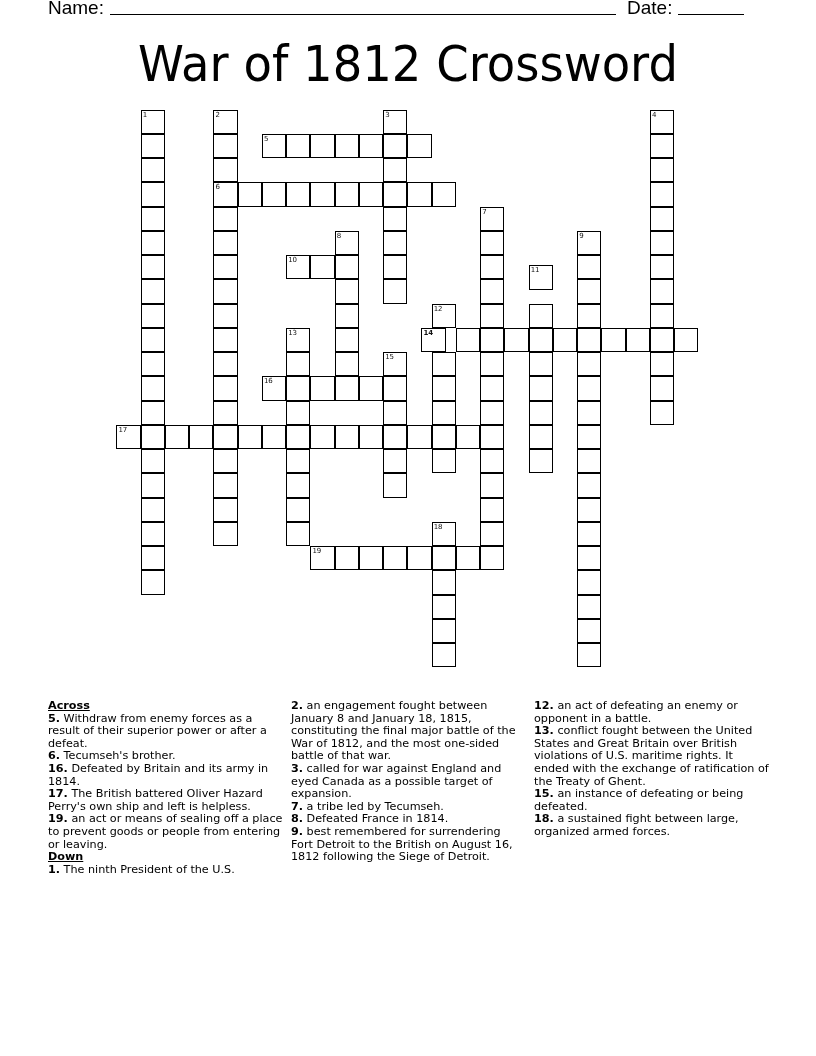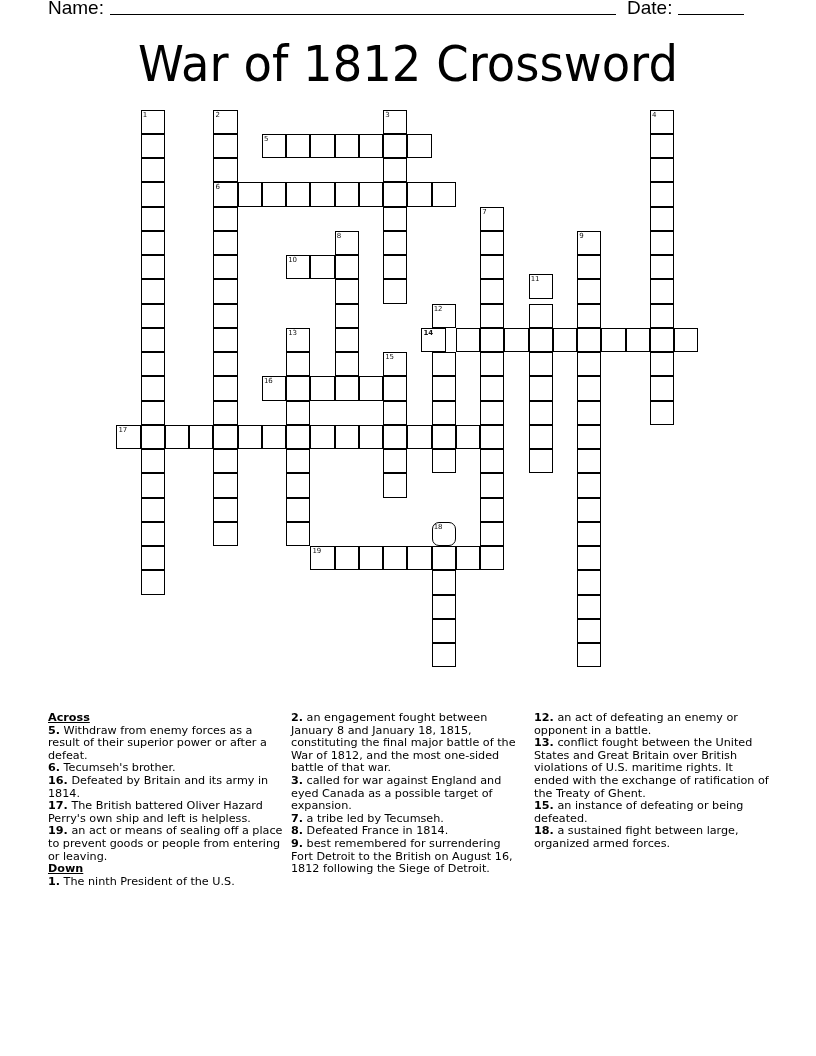--- a/index.html
+++ b/index.html
@@ -5,21 +5,21 @@
   html, body { margin: 0; padding: 0; background: #ffffff; }
   body { width: 816px; height: 1056px; position: relative; overflow: hidden; color: #000; }
   #name-line { position: absolute; left: 48px; top: -3px; font-family: "Liberation Sans", sans-serif; font-size: 19px; }
   #date-line { position: absolute; left: 627px; top: -3px; font-family: "Liberation Sans", sans-serif; font-size: 19px; }
   .uline { display: inline-block; border-bottom: 1.3px solid #000; height: 17px; margin-left: 6px; vertical-align: top; }
   #title { position: absolute; top: 32px; left: 0; width: 816px; text-align: center; font-family: "DejaVu Sans", sans-serif; font-size: 50px; line-height: 64px; letter-spacing: 0px; transform: scaleX(0.93); }
   #grid { position: absolute; left: 0; top: 0; width: 816px; height: 700px; }
   .cell { position: absolute; width: 24.25px; height: 24.25px; box-sizing: border-box; border: 1.2px solid #000; margin-left: -0.6px; margin-top: -0.6px; background: #fff; }
   .num { position: absolute; left: 1px; top: 0px; font-family: "DejaVu Sans", sans-serif; font-size: 7px; line-height: 8px; color: #111; }
   #clues { position: absolute; top: 700px; left: 48px; width: 730px; font-family: "DejaVu Sans", sans-serif; font-size: 11.2px; line-height: 12.6px; }
-  .col { position: absolute; top: 12px; width: 235px; }
+  .col { position: absolute; top: 0; width: 235px; }
   .col1 { left: 0; }
   .col2 { left: 243px; }
   .col3 { left: 486px; }
   .section-head { font-weight: bold; text-decoration: underline; display: block; }
   .clue { display: block; }
   .clue b { font-weight: bold; }
 </style>
 </head>
 <body>
 
@@ -202,21 +202,21 @@
     <div class="cell" style="left: 577.75px; top: 425.55px;"></div>
     <div class="cell" style="left: 577.75px; top: 449.8px;"></div>
     <div class="cell" style="left: 577.75px; top: 474.05px;"></div>
     <div class="cell" style="left: 577.75px; top: 498.3px;"></div>
     <div class="cell" style="left: 577.75px; top: 522.55px;"></div>
     <div class="cell" style="left: 577.75px; top: 546.8px;"></div>
     <div class="cell" style="left: 577.75px; top: 571.05px;"></div>
     <div class="cell" style="left: 577.75px; top: 595.3px;"></div>
     <div class="cell" style="left: 577.75px; top: 619.55px;"></div>
     <div class="cell" style="left: 577.75px; top: 643.8px;"></div>
-    <div class="cell" style="left: 529.25px; top: 275px;">
+    <div class="cell" style="left: 529.25px; top: 266px;">
       <span class="num">11</span>
     </div>
     <div class="cell" style="left: 529.25px; top: 304.3px;"></div>
     <div class="cell" style="left: 529.25px; top: 352.8px;"></div>
     <div class="cell" style="left: 529.25px; top: 377.05px;"></div>
     <div class="cell" style="left: 529.25px; top: 401.3px;"></div>
     <div class="cell" style="left: 529.25px; top: 425.55px;"></div>
     <div class="cell" style="left: 529.25px; top: 449.8px;"></div>
     <div class="cell" style="left: 432.25px; top: 304.3px;">
       <span class="num">12</span>
@@ -233,21 +233,21 @@
     <div class="cell" style="left: 286.75px; top: 449.8px;"></div>
     <div class="cell" style="left: 286.75px; top: 474.05px;"></div>
     <div class="cell" style="left: 286.75px; top: 498.3px;"></div>
     <div class="cell" style="left: 286.75px; top: 522.55px;"></div>
     <div class="cell" style="left: 383.75px; top: 352.8px;">
       <span class="num">15</span>
     </div>
     <div class="cell" style="left: 383.75px; top: 401.3px;"></div>
     <div class="cell" style="left: 383.75px; top: 449.8px;"></div>
     <div class="cell" style="left: 383.75px; top: 474.05px;"></div>
-    <div class="cell" style="left: 432.25px; top: 522.55px; border-radius: 7px;">
+    <div class="cell" style="left: 432.25px; top: 522.55px;">
       <span class="num">18</span>
     </div>
     <div class="cell" style="left: 432.25px; top: 571.05px;"></div>
     <div class="cell" style="left: 432.25px; top: 595.3px;"></div>
     <div class="cell" style="left: 432.25px; top: 619.55px;"></div>
     <div class="cell" style="left: 432.25px; top: 643.8px;"></div>
   </div>
 
 <div id="clues">
   <div class="col col1">

